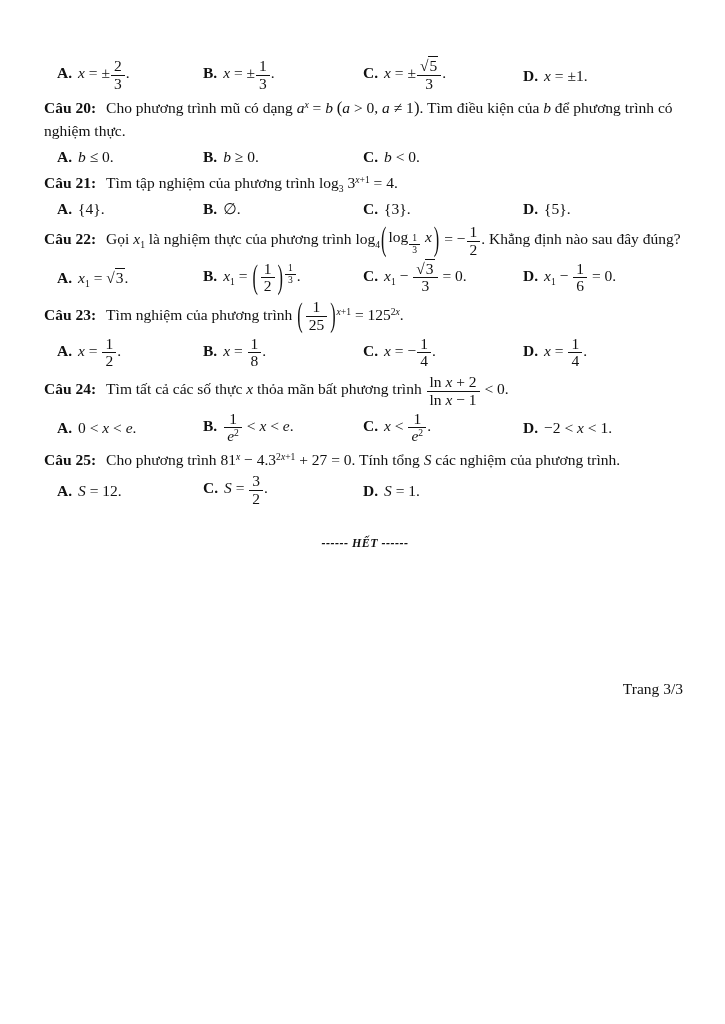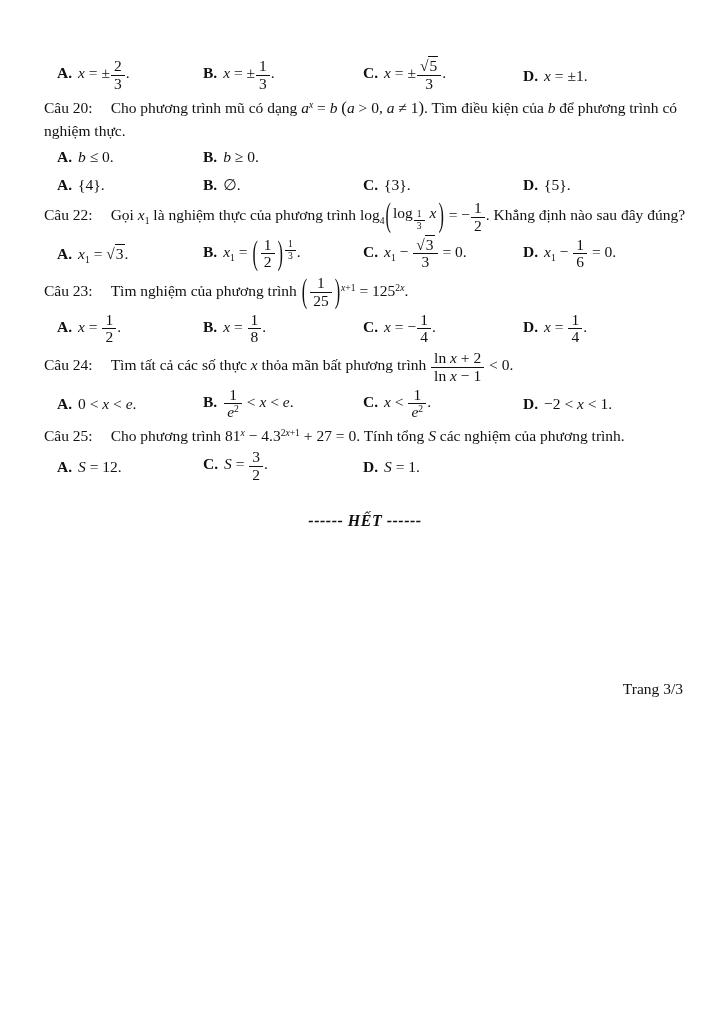--- a/index.html
+++ b/index.html
@@ -9,21 +9,21 @@
     width: 725px;
     height: 732px;
     background: #ffffff;
     font-family: "Liberation Serif", serif;
     font-size: 15.5px;
     color: #111111;
     overflow: hidden;
   }
   .content { position: absolute; left: 44px; top: 56px; width: 642px; }
   .qtext { margin: 3px 0 2px; line-height: 1.42; }
-  .ql { font-weight: normal; margin-right: 18px; }
+  .ql { font-weight: bold; margin-right: 10px; }
   .opts {
     display: grid;
     grid-template-columns: 146px 160px 160px 1fr;
     padding-left: 13px;
     align-items: center;
     margin: 2px 0 4px;
     min-height: 24px;
     line-height: 1.25;
   }
   .opt { white-space: nowrap; }
@@ -34,45 +34,47 @@
   sub { font-size: 0.62em; vertical-align: -0.4em; line-height: 0; }
   .fr { display: inline-block; vertical-align: -0.68em; text-align: center; line-height: 1.08; margin: 0 1px; }
   .fr .nu, .fr .de { display: block; padding: 0 3px; }
   .fr .de { border-top: 1px solid #111; }
   .sq { white-space: nowrap; }
   .sq .ov { border-top: 1px solid #111; padding: 0 1px; }
   .bp { display: inline-flex; align-items: center; vertical-align: middle; }
   .bp .pl { transform: scaleY(2.05); font-size: 1.05em; padding: 0 1px; }
   .bp .bc { padding: 0 1px; }
   .mp { font-size: 1.08em; }
-  .endmark { text-align: center; font-weight: bold; font-style: italic; margin-top: 28px; font-size: 16px; letter-spacing: 0.5px; }
+  .endmark { text-align: center; font-weight: bold; font-style: italic; margin-top: 28px; font-size: 12px; letter-spacing: 0.5px; }
   .footer { position: absolute; right: 42px; bottom: 34px; }
 </style>
 </head>
 <body>
 
 <div class="page">
   <div class="content">
 
     <div class="opts">
       <span class="opt"><b class="ol">A.</b><span class="m"><i>x</i> = ±<span class="fr"><span class="nu">2</span><span class="de">3</span></span>.</span></span>
       <span class="opt"><b class="ol">B.</b><span class="m"><i>x</i> = ±<span class="fr"><span class="nu">1</span><span class="de">3</span></span>.</span></span>
       <span class="opt"><b class="ol">C.</b><span class="m"><i>x</i> = ±<span class="fr"><span class="nu"><span class="sq">√<span class="ov">5</span></span></span><span class="de">3</span></span>.</span></span>
       <span class="opt"><b class="ol">D.</b><span class="m"><i>x</i> = ±1.</span></span>
     </div>
 
     <div class="qblock">
       <p class="qtext"><b class="ql">Câu 20:</b><span class="qbody">Cho phương trình mũ có dạng <span class="m"><i>a</i><sup><i>x</i></sup> = <i>b</i> <span class="mp">(</span><i>a</i> &gt; 0, <i>a</i> ≠ 1<span class="mp">)</span></span>. Tìm điều kiện của <span class="m"><i>b</i></span> để phương trình có nghiệm thực.</span></p>
       <div class="opts">
         <span class="opt"><b class="ol">A.</b><span class="m"><i>b</i> ≤ 0.</span></span>
         <span class="opt"><b class="ol">B.</b><span class="m"><i>b</i> ≥ 0.</span></span>
+        <span class="opt"><b class="ol">C.</b><span class="m"><i>b</i> &lt; 0.</span></span>
       </div>
     </div>
 
     <div class="qblock">
+      <p class="qtext"><b class="ql">Câu 21:</b><span class="qbody">Tìm tập nghiệm của phương trình <span class="m">log<sub>3</sub> 3<sup><i>x</i>+1</sup> = 4</span>.</span></p>
       <div class="opts">
         <span class="opt"><b class="ol">A.</b><span class="m">{4}.</span></span>
         <span class="opt"><b class="ol">B.</b><span class="m">∅.</span></span>
         <span class="opt"><b class="ol">C.</b><span class="m">{3}.</span></span>
         <span class="opt"><b class="ol">D.</b><span class="m">{5}.</span></span>
       </div>
     </div>
 
     <div class="qblock">
       <p class="qtext"><b class="ql">Câu 22:</b><span class="qbody">Gọi <span class="m"><i>x</i><sub>1</sub></span> là nghiệm thực của phương trình <span class="m">log<sub>4</sub><span class="bp">

